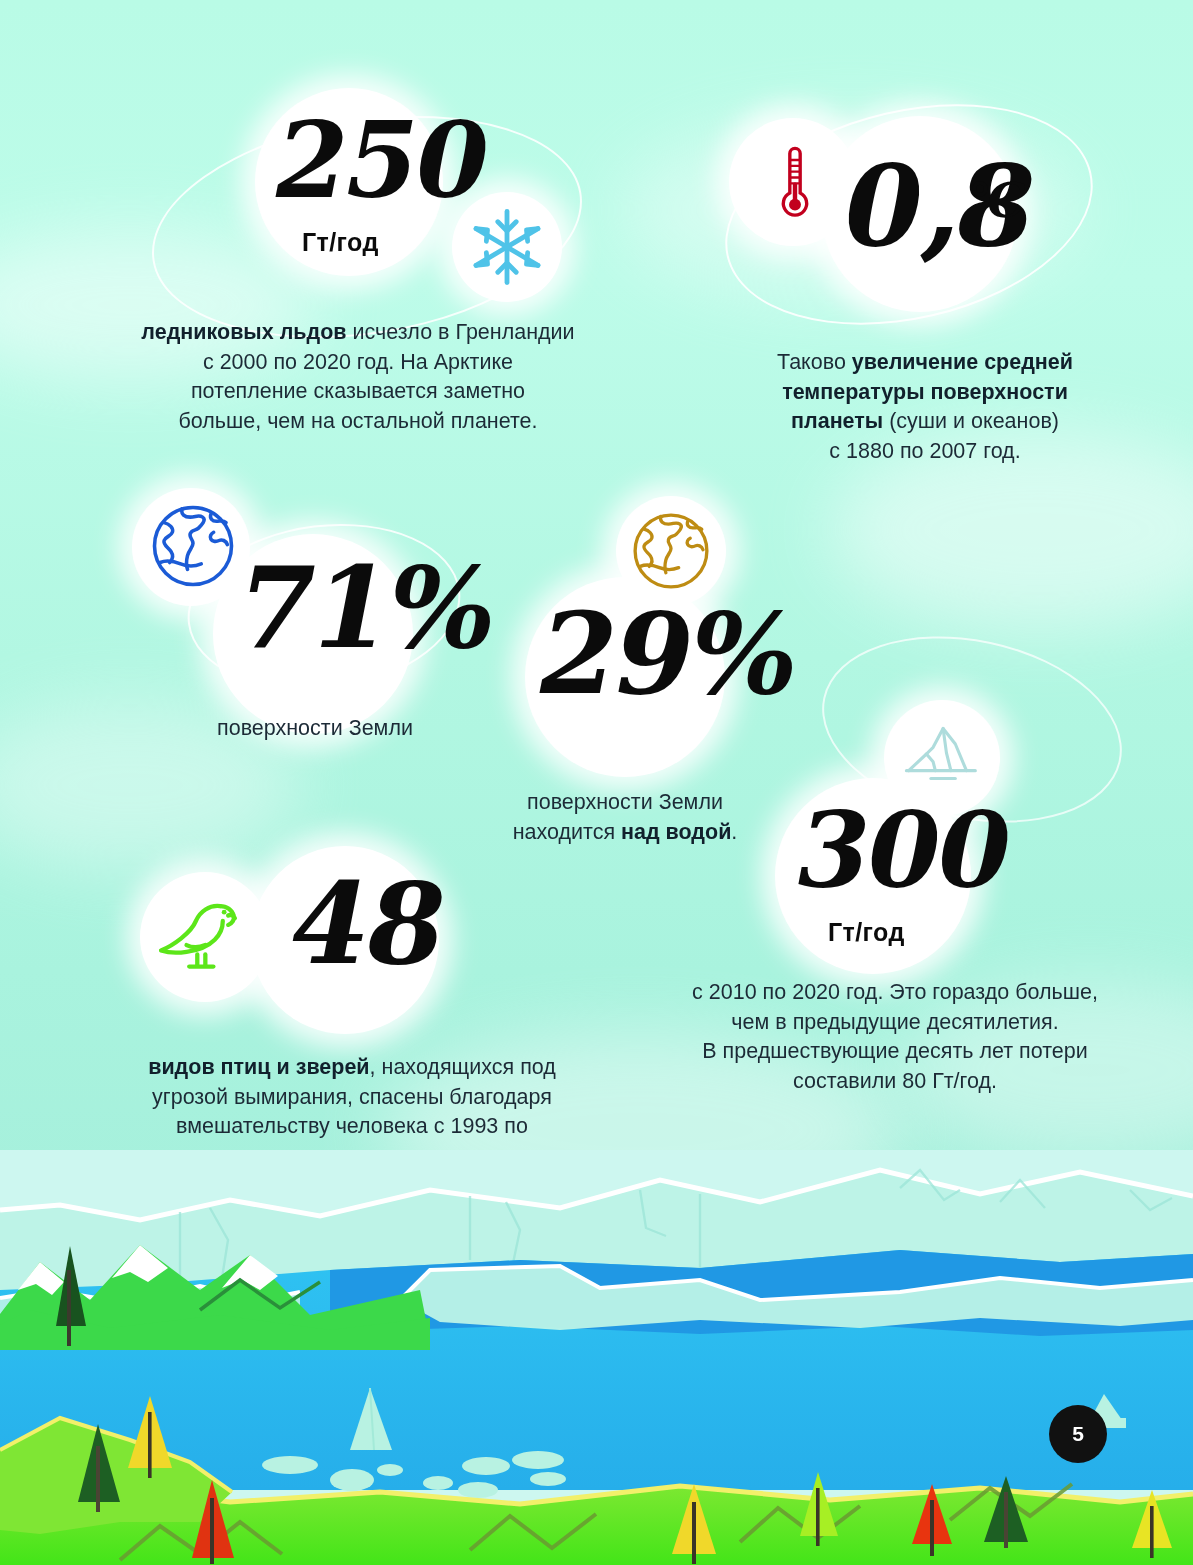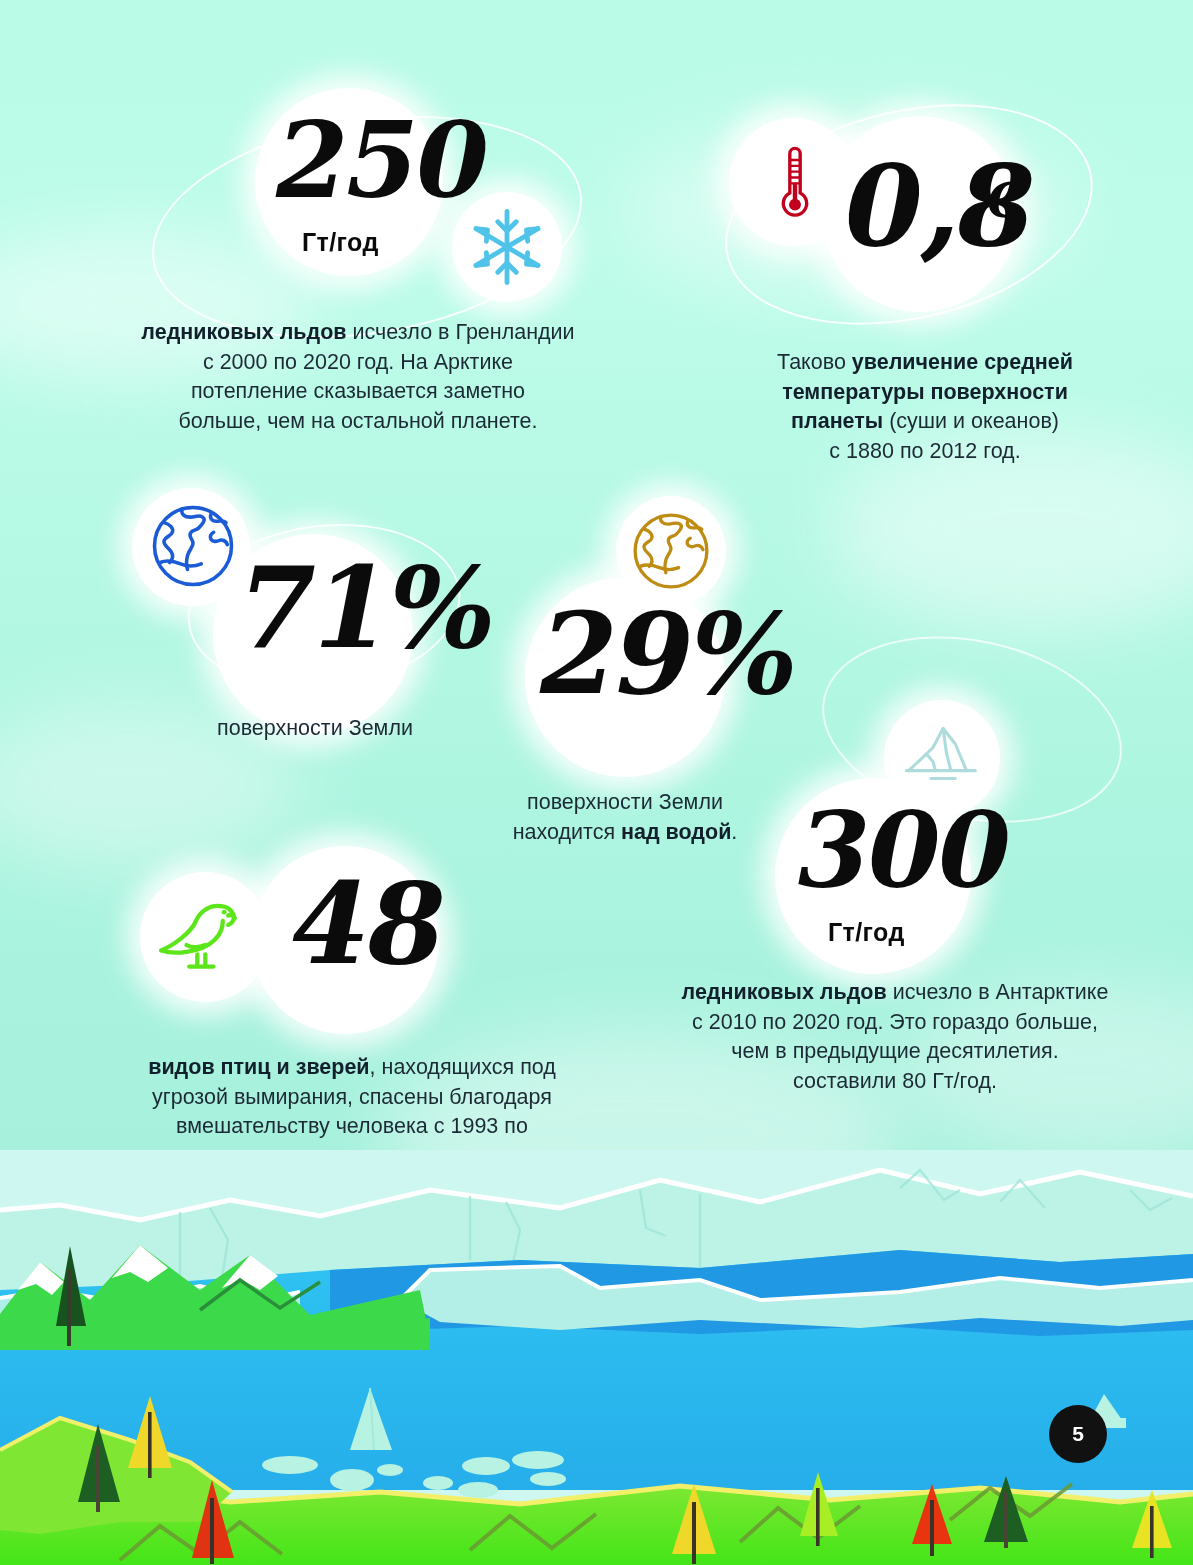--- a/index.html
+++ b/index.html
@@ -105,21 +105,21 @@
     </svg>
   </div>
 
   <div class="bignum" style="left:845px;top:160px;font-size:112px;">0,8</div>
   <div style="position:absolute;left:968px;top:172px;font-family:'DejaVu Serif',serif;font-style:italic;font-weight:700;font-size:48px;color:#0b0b0b;">℃</div>
 
   <div class="caption" style="left:725px;top:340px;width:400px;">
     <div><span>Таково </span><b>увеличение средней</b></div>
     <div><b>температуры поверхности</b></div>
     <div><b>планеты</b><span> (суши и океанов)</span></div>
-    <div>с 1880 по 2012 год.</div>
+    <div>с 1880 по 2007 год.</div>
   </div>
 </div>
 
 <div>
   <div class="ellipse-ring" style="left:187px;top:525px;width:270px;height:160px;transform:rotate(-7deg);opacity:.9;"></div>
 
   <div class="circle soft" style="left:132px;top:488px;width:118px;height:118px;"></div>
 
   <div class="circle soft" style="left:213px;top:534px;width:200px;height:200px;"></div>
 
@@ -206,23 +206,23 @@
       <path d="M22 31 L28 38 L30 46"></path>
       <line x1="4" y1="46" x2="66" y2="46"></line>
       <line x1="26" y1="53" x2="48" y2="53"></line>
     </svg>
   </div>
 
   <div class="bignum" style="left:798px;top:808px;font-size:104px;">300</div>
   <div class="unit" style="left:828px;top:918px;">Гт/год</div>
 
   <div class="caption" style="left:645px;top:970px;width:500px;">
-    <div><b>ледниковых льдов</b><span> исчезло в Антарктике</span></div>
     <div>с 2010 по 2020 год. Это гораздо больше,</div>
     <div>чем в предыдущие десятилетия.</div>
+    <div>В предшествующие десять лет потери</div>
     <div>составили 80 Гт/год.</div>
   </div>
 </div>
 
 <div class="scene">
   <svg width="1193" height="415" viewBox="0 0 1193 415" xmlns="http://www.w3.org/2000/svg">
     <defs>
       <linearGradient id="grassg" x1="0" y1="0" x2="0" y2="1">
         <stop offset="0%" stop-color="#7ee832"></stop>
           <stop offset="100%" stop-color="#43e518"></stop>

